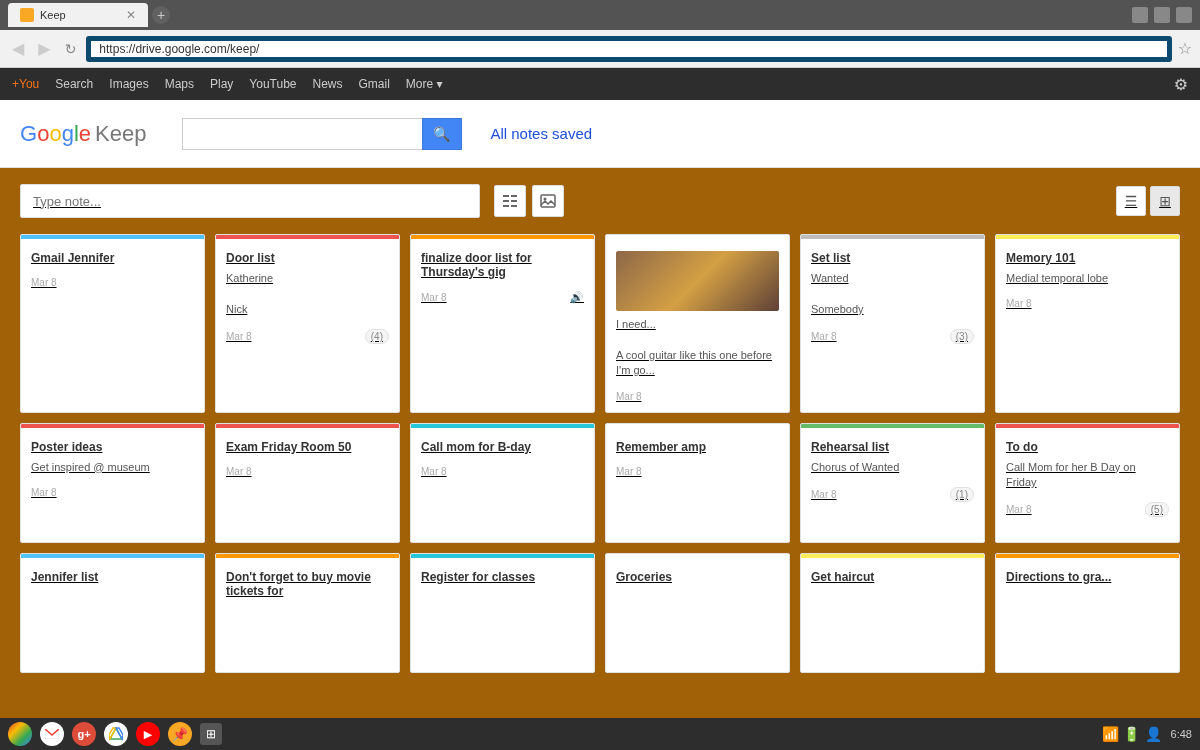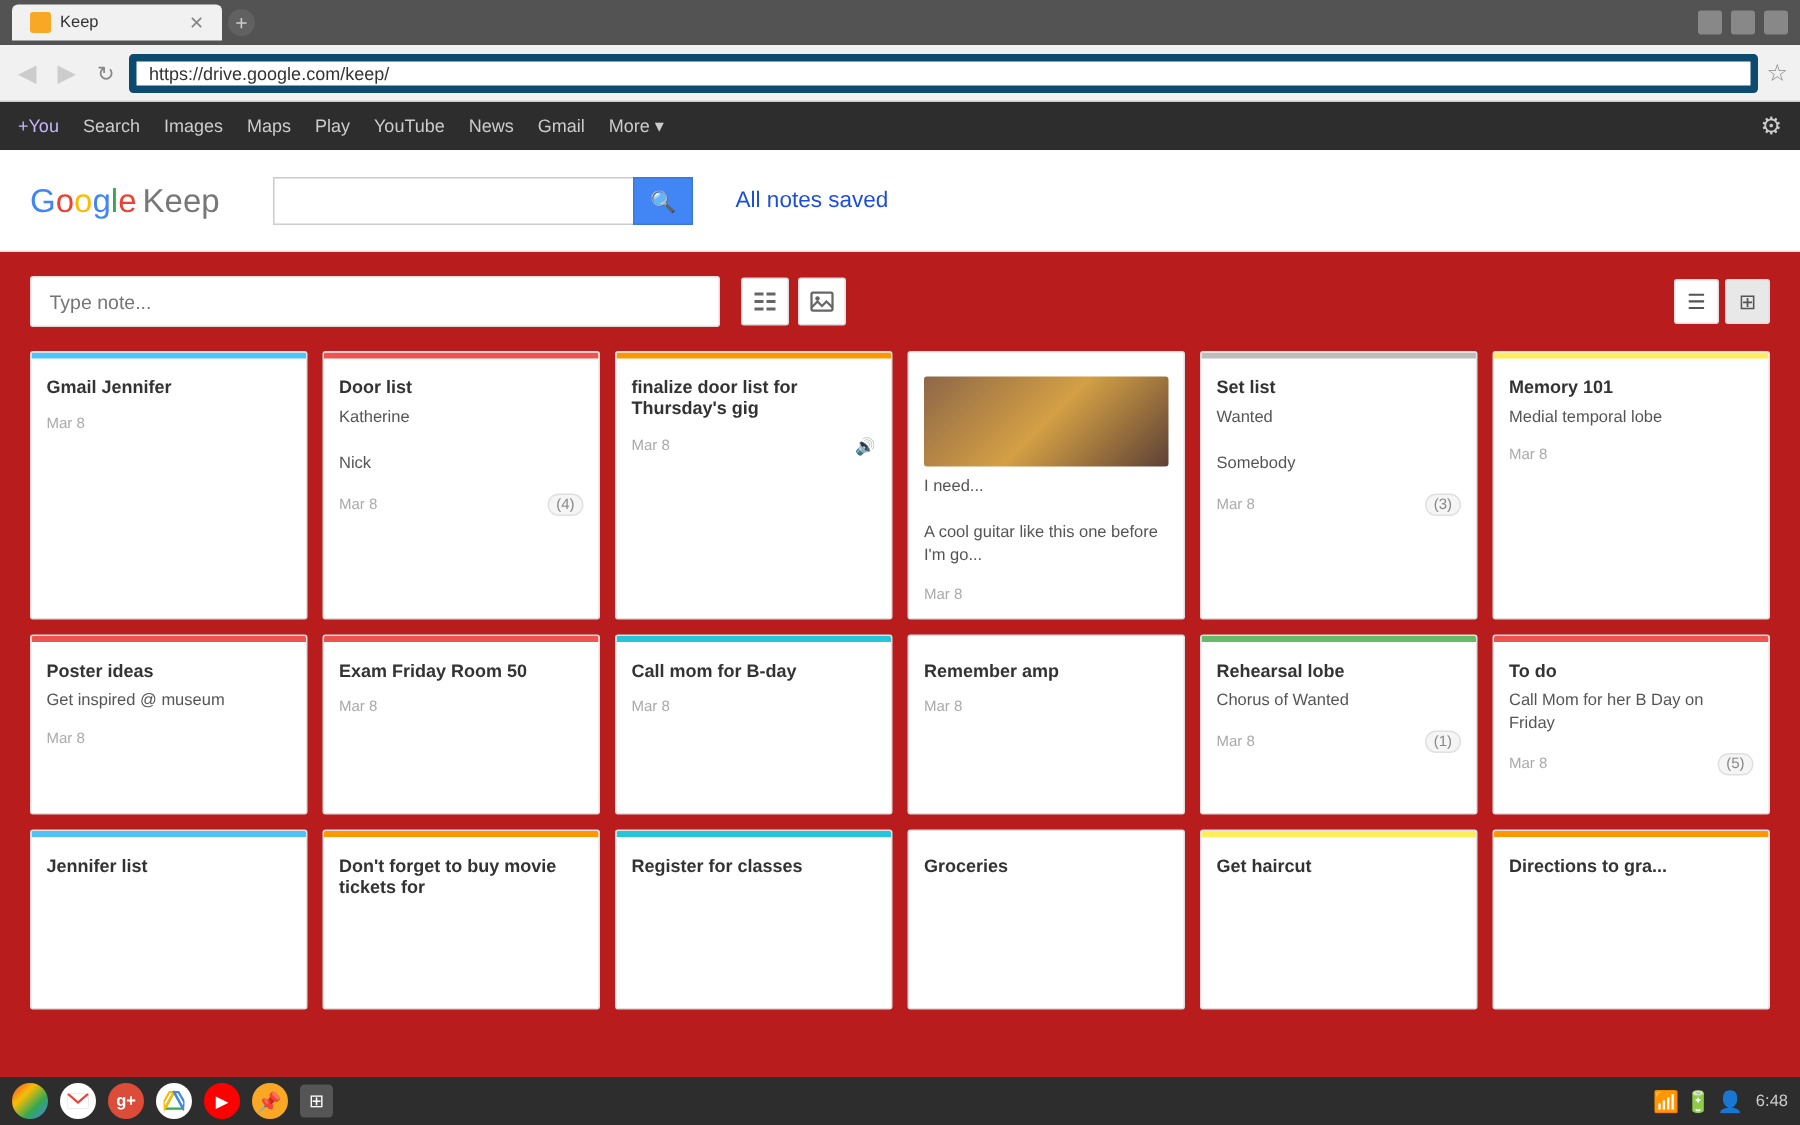--- a/index.html
+++ b/index.html
@@ -64,21 +64,21 @@
       align-items: center;
       padding: 0 12px;
       gap: 16px;
     }
     .topbar-link {
       color: #ccc;
       font-size: 12px;
       text-decoration: none;
       cursor: pointer;
     }
-    .topbar-link.active { color: #c4b5fd; }
+    .topbar-link.active { color: #f97316; }
     .topbar-settings { margin-left: auto; color: #ccc; font-size: 16px; }
 
     
     .app-header {
       background: white;
       height: 68px;
       display: flex;
       align-items: center;
       padding: 0 20px;
       border-bottom: 1px solid #e0e0e0;
@@ -106,21 +106,21 @@
       height: 32px;
       background: #4285f4;
       border: 1px solid #4285f4;
       color: white;
       cursor: pointer;
       font-size: 14px;
     }
     .notes-saved { font-size: 15px; color: #1d4ed8; margin-left: 12px; }
 
     
-    .main-content { background: #b91c1c; padding: 16px 20px; overflow-y: auto; height: calc(750px - 60px - 38px - 30px - 32px - 32px); }
+    .main-content { background: #a16207; padding: 16px 20px; overflow-y: auto; height: calc(750px - 60px - 38px - 30px - 32px - 32px); text-decoration: underline; }
 
     .toolbar-row {
       display: flex;
       align-items: center;
       margin-bottom: 16px;
       gap: 10px;
     }
     .note-input {
       flex: 1;
       max-width: 460px;
@@ -368,21 +368,21 @@
     </div>
       </div>
       <div class="note-card none">
         <div class="note-title">Remember amp</div>
         <div class="note-footer">
       <span class="note-date">Mar 8</span>
 
     </div>
       </div>
       <div class="note-card green">
-        <div class="note-title">Rehearsal lobe</div>
+        <div class="note-title">Rehearsal list</div>
         <div class="note-body">Chorus of Wanted</div>
         <div class="note-footer">
       <span class="note-date">Mar 8</span>
       <span class="note-badge">(1)</span>
     </div>
       </div>
       <div class="note-card red">
         <div class="note-title">To do</div>
         <div class="note-body">Call Mom for her B Day on Friday</div>
         <div class="note-footer">

